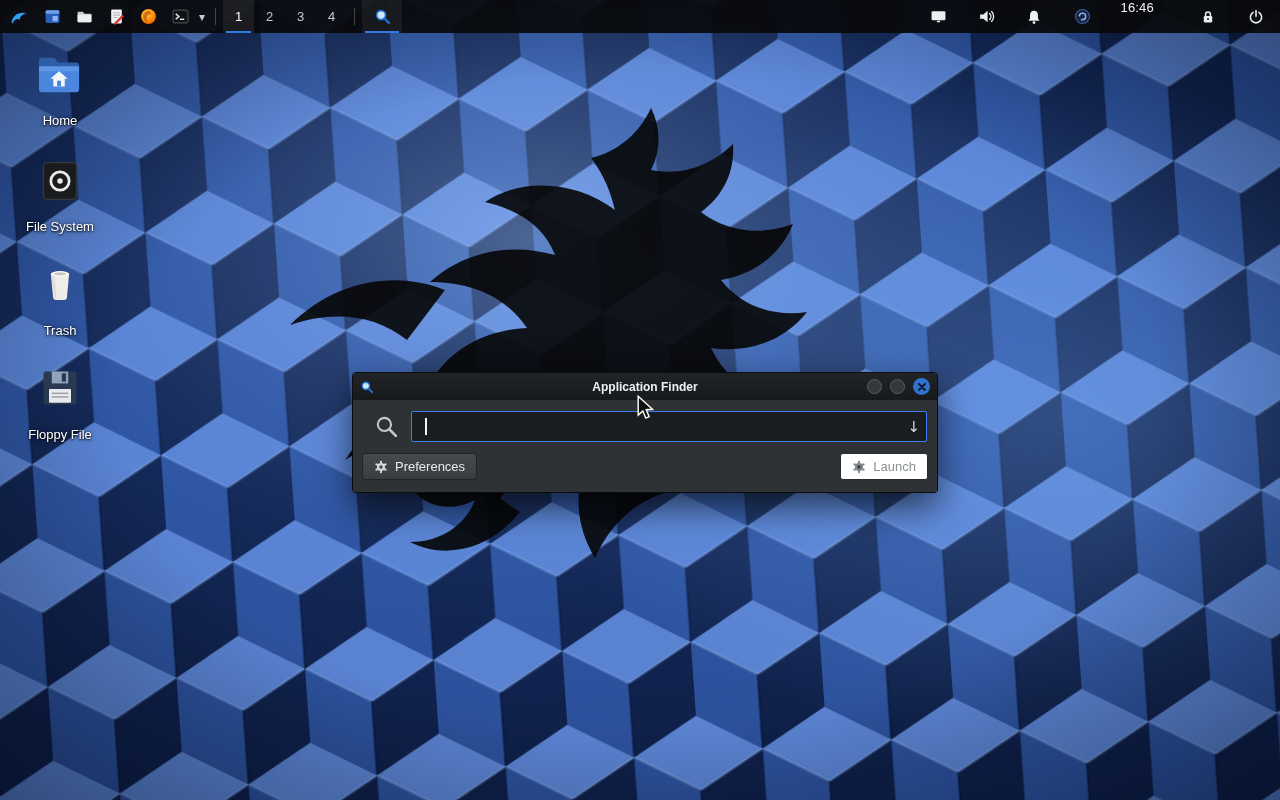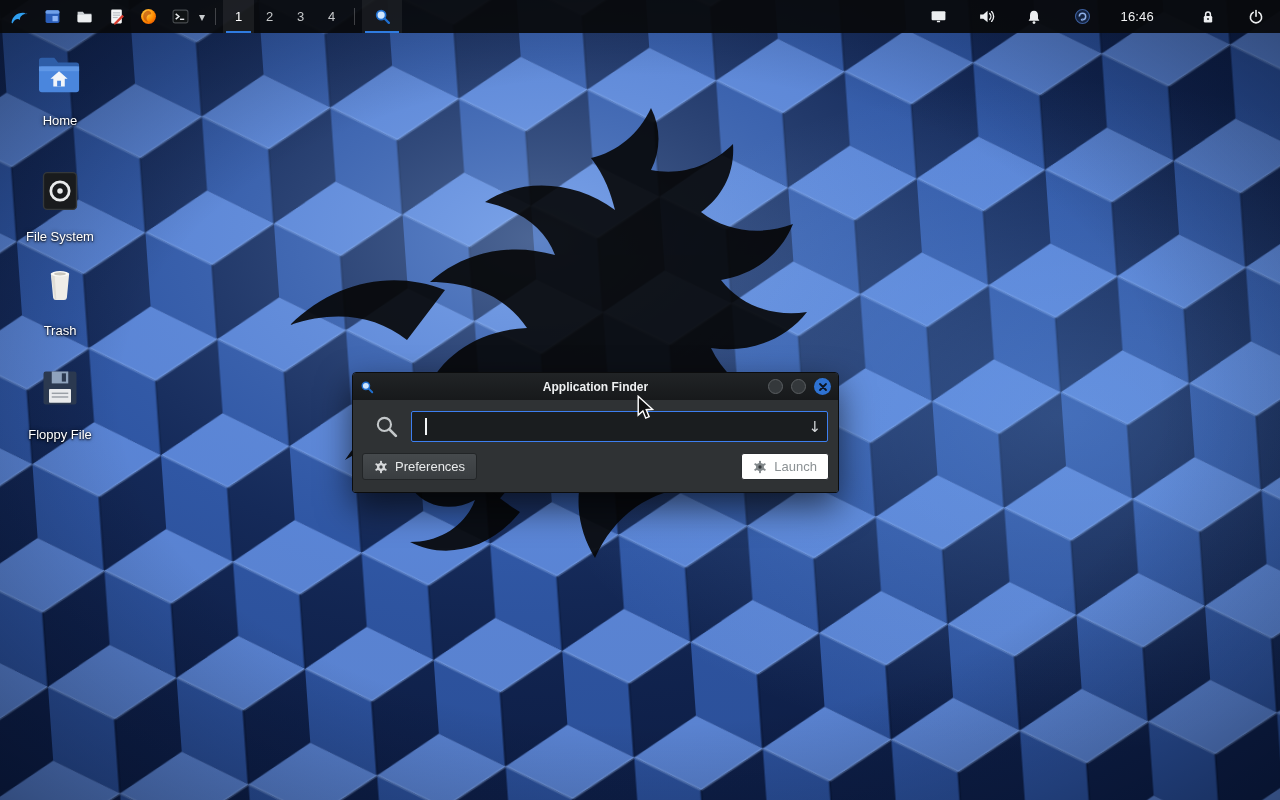--- a/index.html
+++ b/index.html
@@ -8,21 +8,21 @@
   .screen{position:relative;width:1280px;height:800px;overflow:hidden;background:#0c1c48;}
 
   
   .wallpaper{position:absolute;inset:0;width:1280px;height:800px;display:block;}
 
   
   .panel{position:absolute;top:0;left:0;right:0;height:33px;background:rgba(9,10,12,0.94);
          display:flex;align-items:center;z-index:50;padding:0 4px;}
   .panel-left{display:flex;align-items:center;height:100%;}
   .panel-spacer{flex:1;}
-  .panel-right{display:flex;align-items:center;gap:28px;height:100%;padding-right:10px;}
+  .panel-right{display:flex;align-items:flex-start;gap:28px;height:100%;padding-right:10px;}
   .pbtn{width:32px;height:33px;display:flex;align-items:center;justify-content:center;
         background:transparent;border:none;padding:0;cursor:pointer;}
   .pbtn.kali{width:32px;}
   .term-group{display:flex;align-items:center;height:33px;}
   .chev{color:#c8cbcd;font-size:12px;line-height:1;padding:0 3px;background:transparent;border:none;}
   .psep{width:1px;height:17px;background:rgba(255,255,255,0.22);margin:0 7px;}
   .ws{width:31px;height:33px;background:transparent;border:none;color:#c6c8ca;font-size:13px;
       font-family:inherit;position:relative;cursor:pointer;}
   .ws.active{color:#ffffff;background:rgba(255,255,255,0.07);}
   .ws.active::after{content:"";position:absolute;left:3px;right:3px;bottom:0;height:2px;background:#2f7be0;}
@@ -33,21 +33,21 @@
   .trayicon{display:flex;align-items:center;justify-content:center;background:transparent;border:none;
             padding:0;width:20px;height:33px;cursor:pointer;}
   .gap-left{margin-left:16px;}
 
   
   .dicon{position:absolute;left:5px;width:110px;display:flex;flex-direction:column;align-items:center;
          gap:17px;z-index:10;cursor:pointer;}
   .dicon .dlabel{color:#ffffff;font-size:13px;text-shadow:0 1px 2px rgba(0,0,0,0.95),0 0 4px rgba(0,0,0,0.7);}
 
   
-  .appwin{position:absolute;left:352px;top:372px;width:487px;z-index:60;border:1px solid #0b0c0d;
+  .appwin{position:absolute;left:352px;top:372px;width:586px;z-index:60;border:1px solid #0b0c0d;
           border-radius:4px 4px 3px 3px;box-shadow:0 14px 34px rgba(0,0,0,0.6);overflow:hidden;}
   .titlebar{position:relative;height:27px;background:linear-gradient(#212426,#17191b);
             display:flex;align-items:center;padding:0 7px;}
   .titlebar .ticon{display:flex;align-items:center;z-index:2;}
   .wtitle{position:absolute;left:0;right:0;text-align:center;font-size:12px;font-weight:bold;color:#eef0f1;}
   .controls{margin-left:auto;display:flex;align-items:center;gap:8px;z-index:2;}
   .circ{width:15px;height:15px;border-radius:50%;background:#34383b;border:1px solid #5a5e61;
         padding:0;cursor:pointer;}
   .closebtn{width:17px;height:17px;border-radius:50%;background:#2e72d2;border:none;display:flex;
             align-items:center;justify-content:center;padding:0;cursor:pointer;}
@@ -258,21 +258,21 @@
     <svg width="46" height="42" viewBox="0 0 48 44">
       <path d="M2,7 a3,3 0 0 1 3,-3 h13 l4,5 h19 a3,3 0 0 1 3,3 v4 H2 Z" fill="#2e5ea8"></path>
       <rect x="2" y="13" width="42" height="27" rx="3" fill="#4a86dd"></rect>
       <rect x="2" y="13" width="42" height="5" fill="#5f97e6"></rect>
       <path d="M23,18 l-9,8 h3 v8 h12 v-8 h3 Z" fill="#f2f5f9"></path>
       <rect x="21" y="28" width="4" height="6" fill="#4a86dd"></rect>
     </svg>
     <span class="dlabel">Home</span>
   </div>
 
-  <div class="dicon" style="top:170px;">
+  <div class="dicon" style="top:160px;">
     <svg width="44" height="42" viewBox="0 0 48 44">
       <rect x="6" y="2" width="36" height="40" rx="4" fill="#191b1d" stroke="#34383b" stroke-width="1.5"></rect>
       <circle cx="24" cy="22" r="10" fill="none" stroke="#e9ebec" stroke-width="3"></circle>
       <circle cx="24" cy="22" r="3" fill="#e9ebec"></circle>
     </svg>
     <span class="dlabel">File System</span>
   </div>
 
   <div class="dicon" style="top:260px;">
     <svg width="44" height="46" viewBox="0 0 48 48">

